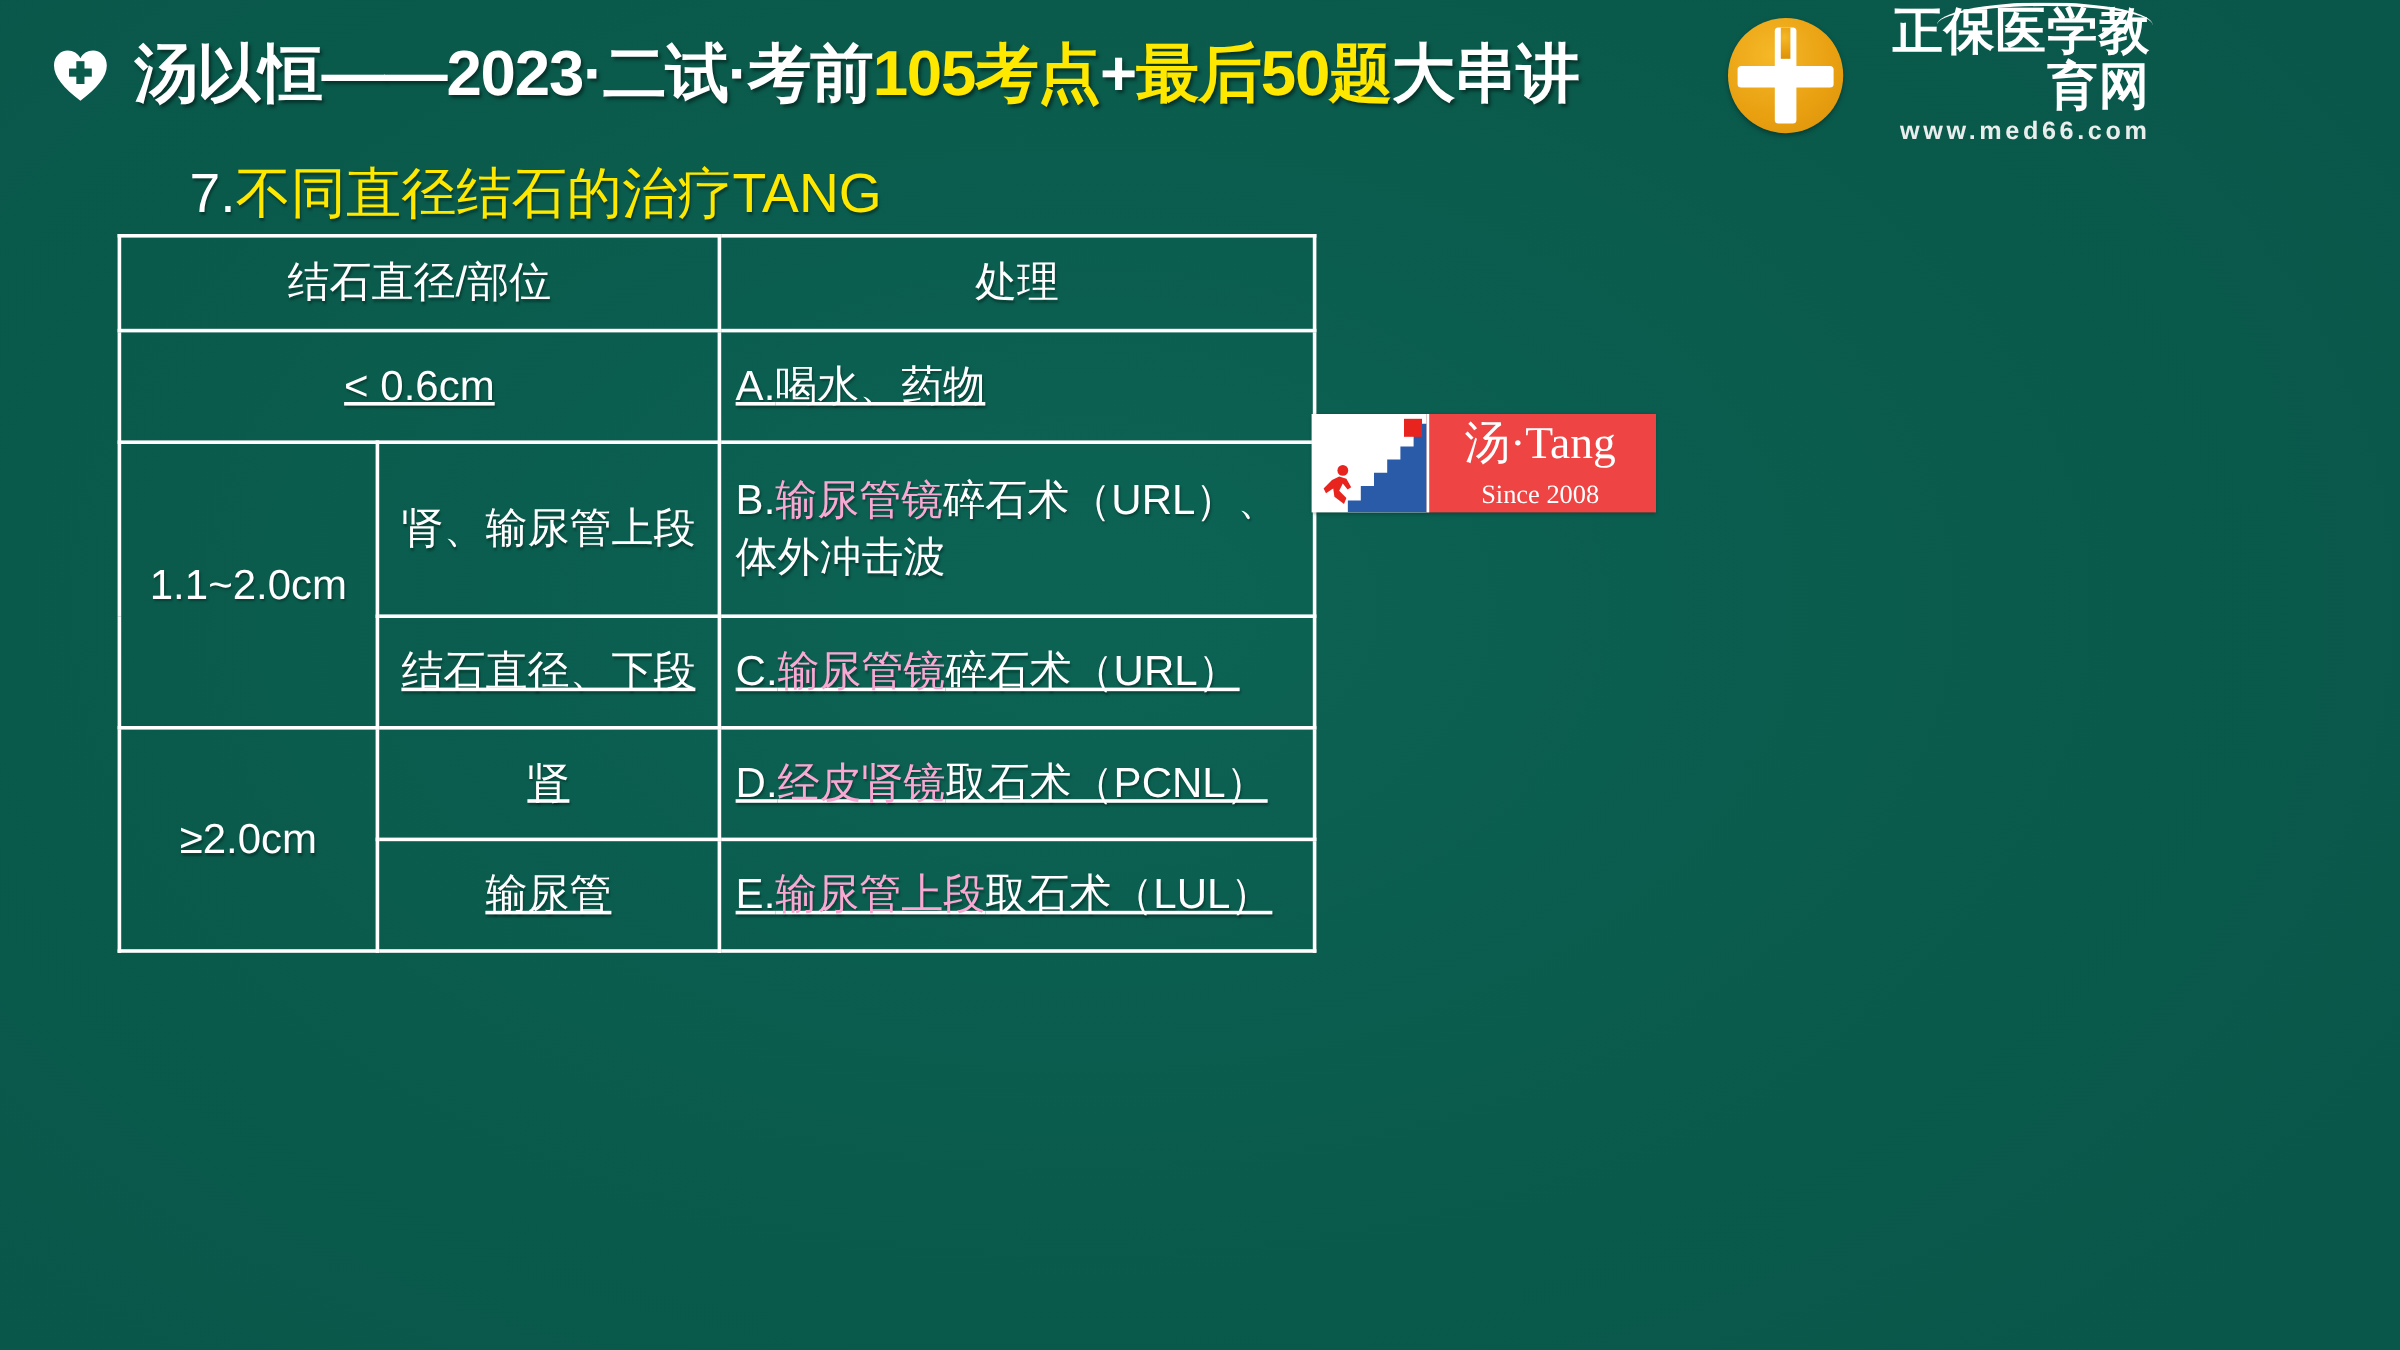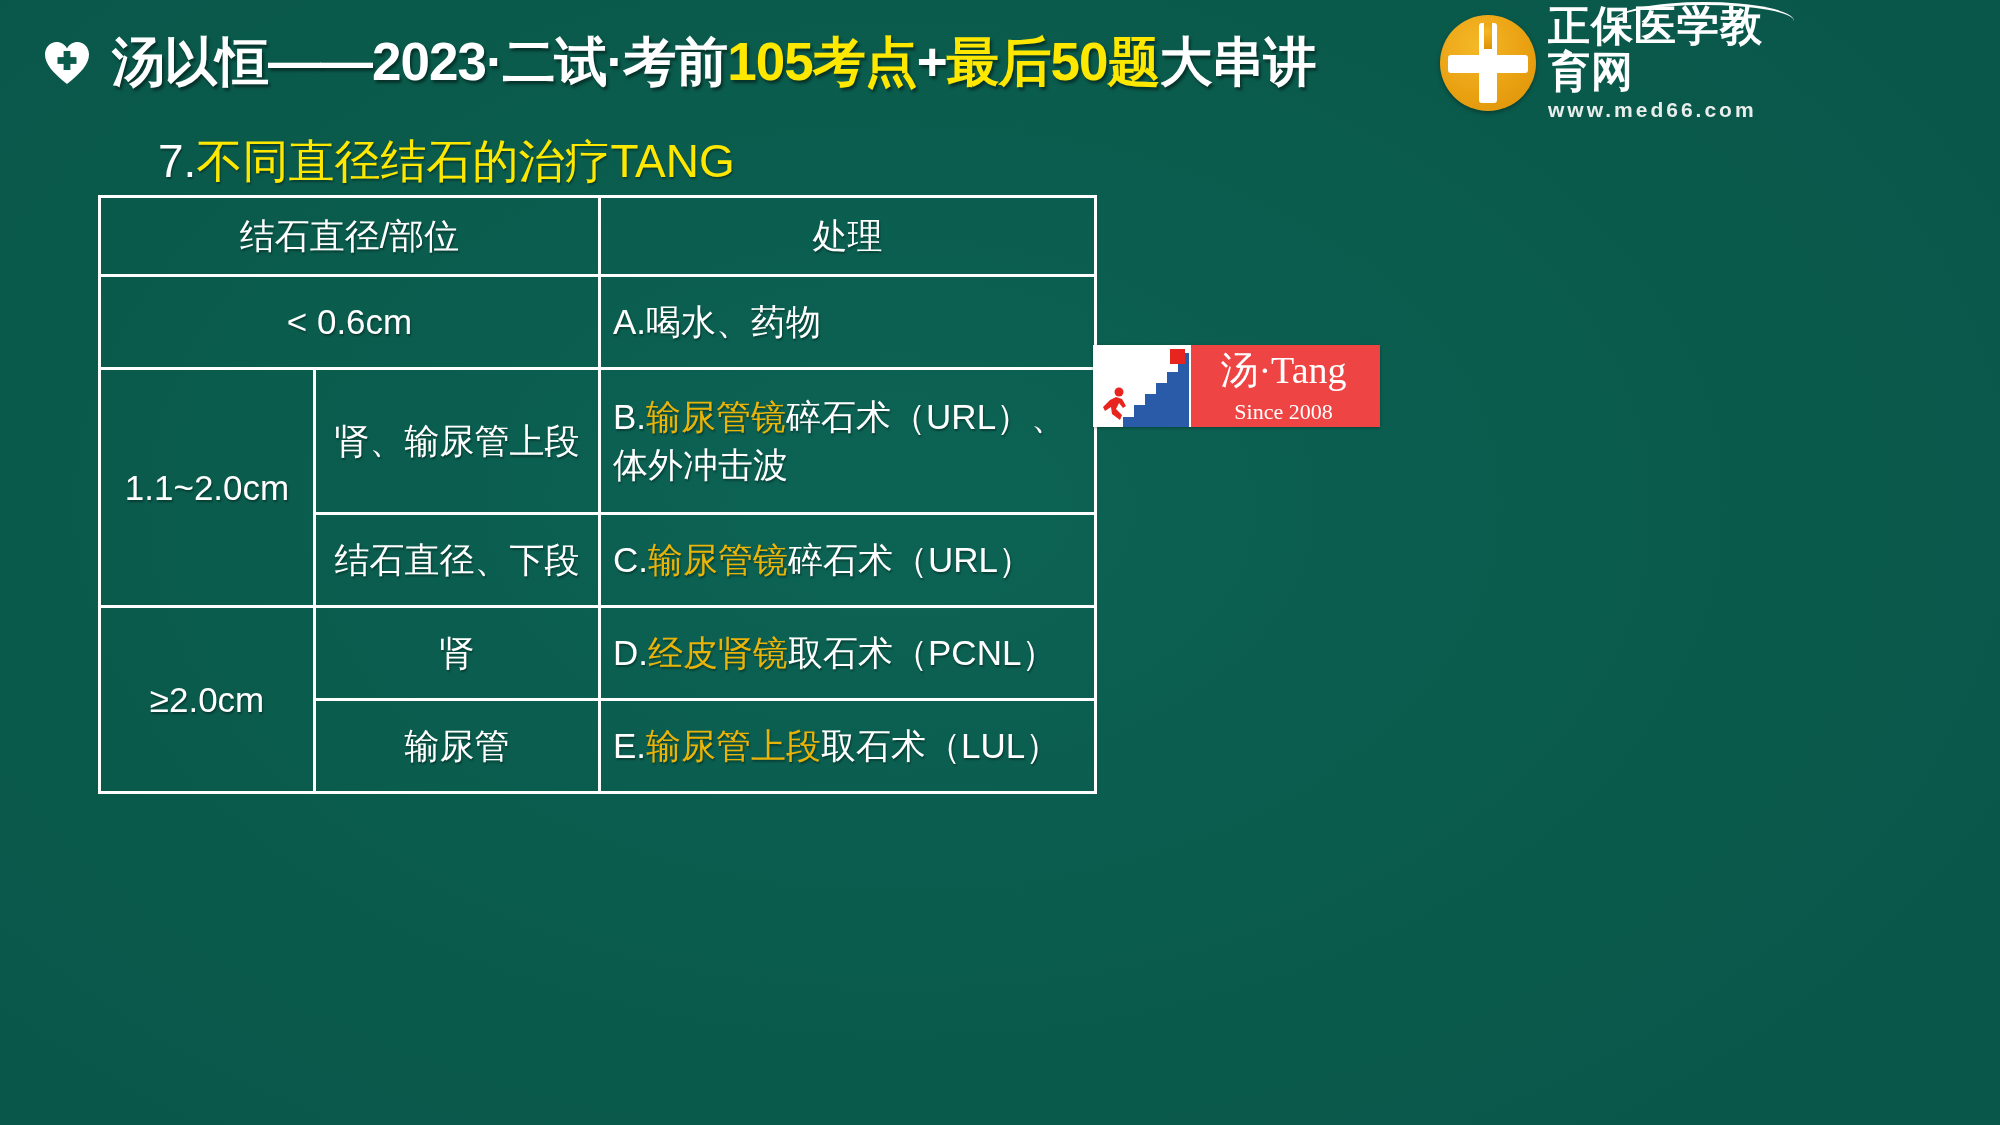--- a/index.html
+++ b/index.html
@@ -47,20 +47,21 @@
   }
   .header-title .hl { color: #ffe800; }
 
   
   .logo {
     position: absolute;
     right: 24px; top: 12px;
     width: 352px; height: 102px;
     display: flex;
     align-items: center;
+    text-align: right;
   }
   .logo-mark {
     width: 96px; height: 96px;
     border-radius: 50%;
     background: radial-gradient(circle at 38% 32%, #f5b827 0%, #e89f10 60%, #d9910a 100%);
     position: relative;
     flex: none;
     box-shadow: 0 2px 4px rgba(0,0,0,0.35);
   }
   .logo-mark::before,
@@ -142,29 +143,29 @@
     border: 3px solid #ffffff;
     color: #ffffff;
     font-size: 35px;
     line-height: 48px;
     padding: 10px 12px;
     vertical-align: middle;
     text-shadow: 1px 2px 2px rgba(0,0,0,0.35);
   }
   td.c-center { text-align: center; }
   td.c-left   { text-align: left; padding-left: 16px; }
-  .hl { color: #eab308; }
+  .hl { color: #f9a8d4; }
 
   .col-a { width: 215px; }
   .col-b { width: 285px; }
   .col-c { width: 496px; }
 
   td.head { text-align: center; font-size: 36px; height: 56px; }
   td.tall { height: 122px; }
-  td.med  { height: 70px; }
+  td.med  { height: 70px; text-decoration: underline; }
 
   .cell-treat { position: relative; }
 
   
   .tang-logo {
     position: absolute;
     left: 1093px; top: 345px;
     width: 287px; height: 82px;
     display: flex;
     box-shadow: 0 1px 3px rgba(0,0,0,0.3);

